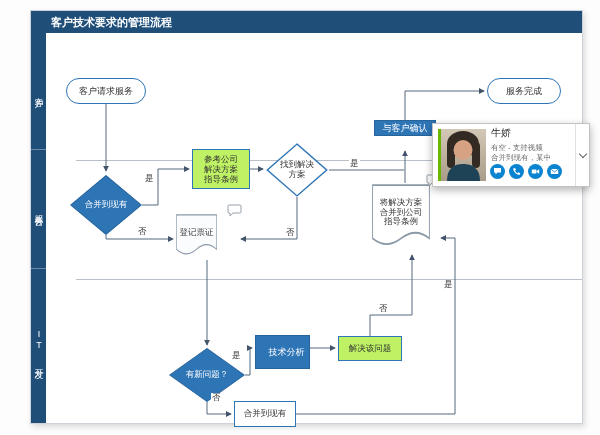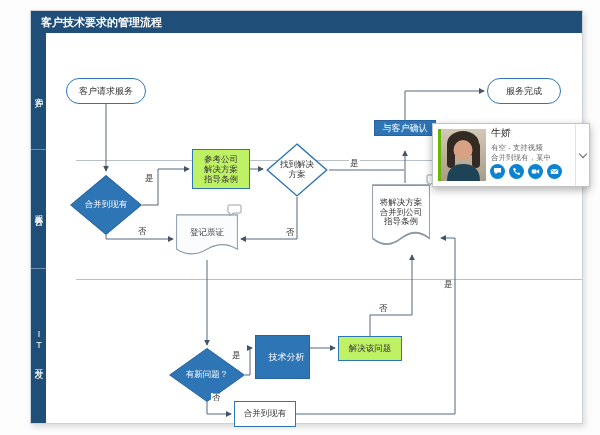--- a/index.html
+++ b/index.html
@@ -11,21 +11,21 @@
   
   .page{
     position:absolute;left:30px;top:10px;width:551px;height:412px;
     background:#fff;border:1px solid #cdd3d9;
     box-shadow:2px 3px 6px rgba(0,0,0,.14);
     overflow:hidden;
   }
   .titlebar{
     position:absolute;left:0;top:0;width:100%;height:22px;
     background:#1f4e79;color:#fff;font-size:11px;font-weight:bold;
-    line-height:22px;padding-left:10px;box-sizing:border-box;
+    line-height:22px;padding-left:20px;box-sizing:border-box;
   }
   .lanestrip{position:absolute;left:0;top:22px;width:15px;height:390px;background:#1f4e79;}
   .lanecell{
     position:absolute;left:0;width:15px;display:flex;align-items:center;justify-content:center;
     color:#fff;font-size:9px;letter-spacing:1px;
     writing-mode:vertical-rl;text-orientation:upright;
     border-bottom:1px solid rgba(255,255,255,.35);box-sizing:border-box;
   }
   .lc1{top:0;height:117px;}
   .lc2{top:117px;height:119px;}
@@ -47,24 +47,24 @@
   .diamond svg,.doc svg{position:absolute;inset:0;width:100%;height:100%;}
   .diamond .ctr{padding:0 12px;}
   .diamond.filled{color:#fff;}
   .doc .ctr{padding-bottom:9px;}
   .s-request{left:66px;top:78px;width:80px;height:26px;}
   .s-done{left:487px;top:78px;width:74px;height:26px;}
   .s-confirm{left:374px;top:120px;width:62px;height:16px;}
   .s-issue{left:70px;top:175px;width:72px;height:60px;}
   .s-refer{left:192px;top:149px;width:58px;height:40px;padding:0 8px;}
   .s-found{left:266px;top:143px;width:62px;height:54px;}
-  .s-ticket{left:176px;top:214px;width:62px;height:46px;}
+  .s-ticket{left:176px;top:214px;width:41px;height:46px;}
   .s-mergedoc{left:372px;top:184px;width:58px;height:68px;}
   .s-newissue{left:169px;top:348px;width:76px;height:54px;}
-  .s-analysis{left:255px;top:335px;width:55px;height:44px;padding-left:8px;}
+  .s-analysis{left:255px;top:335px;width:55px;height:34px;padding-left:8px;}
   .s-solve{left:338px;top:336px;width:64px;height:25px;}
   .s-mergeexist{left:234px;top:401px;width:62px;height:26px;background:#fff;border:1.4px solid #2e75b6;display:flex;align-items:center;justify-content:center;}
 
   
   .bubble{position:absolute;z-index:6;width:15px;height:13px;}
   .b-ticket{left:227px;top:203px;}
   .b-merge{left:426px;top:173px;}
 
   
   .branch{

